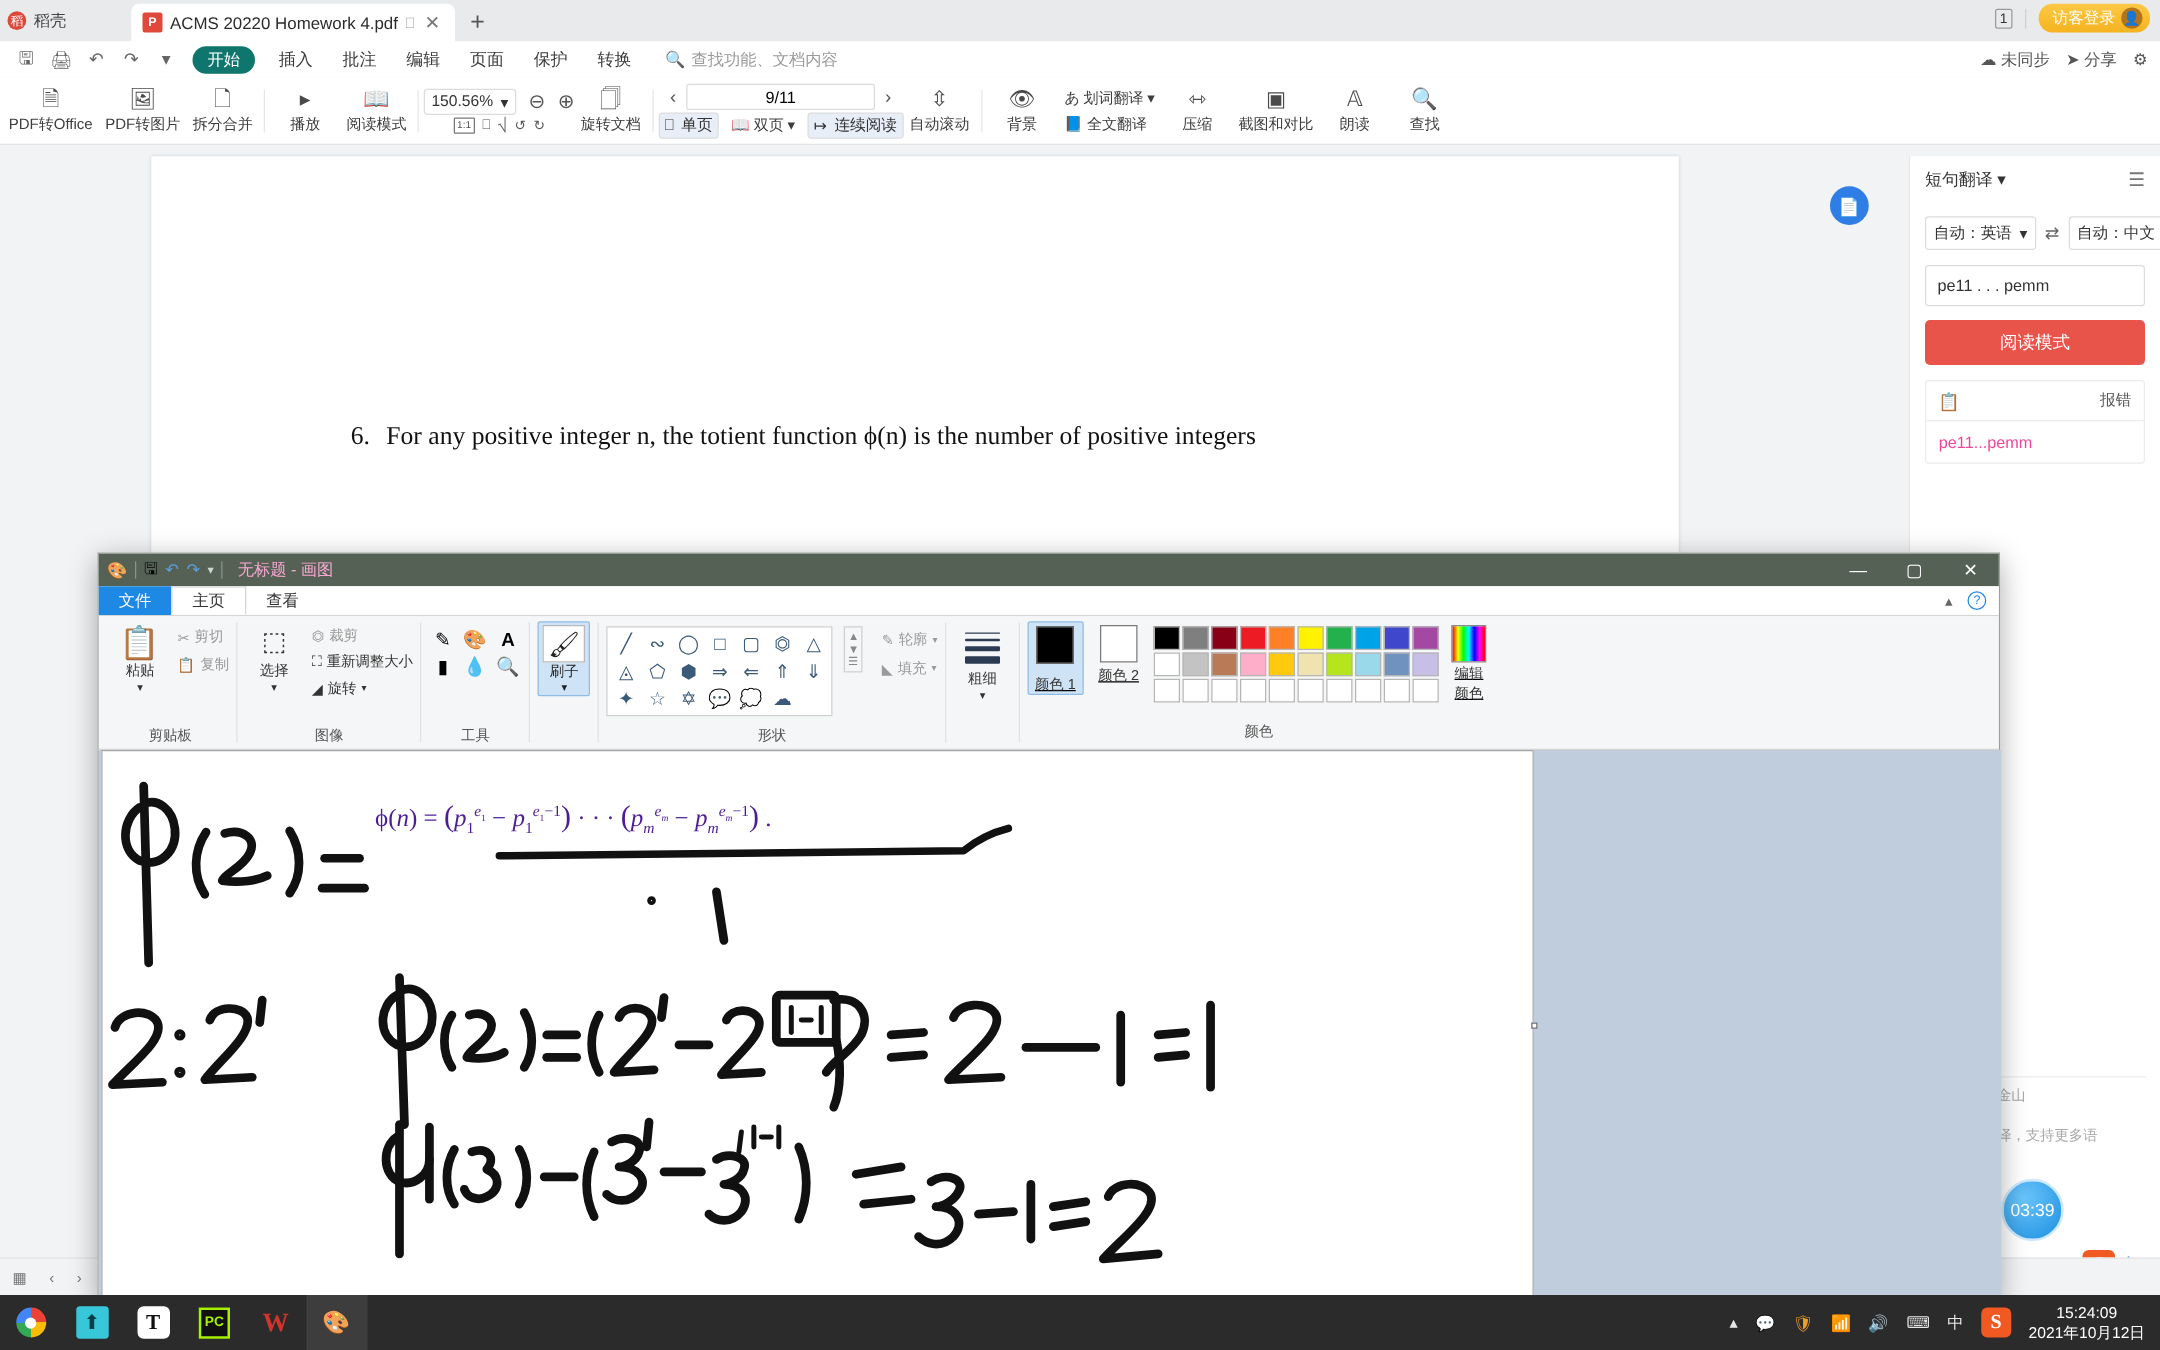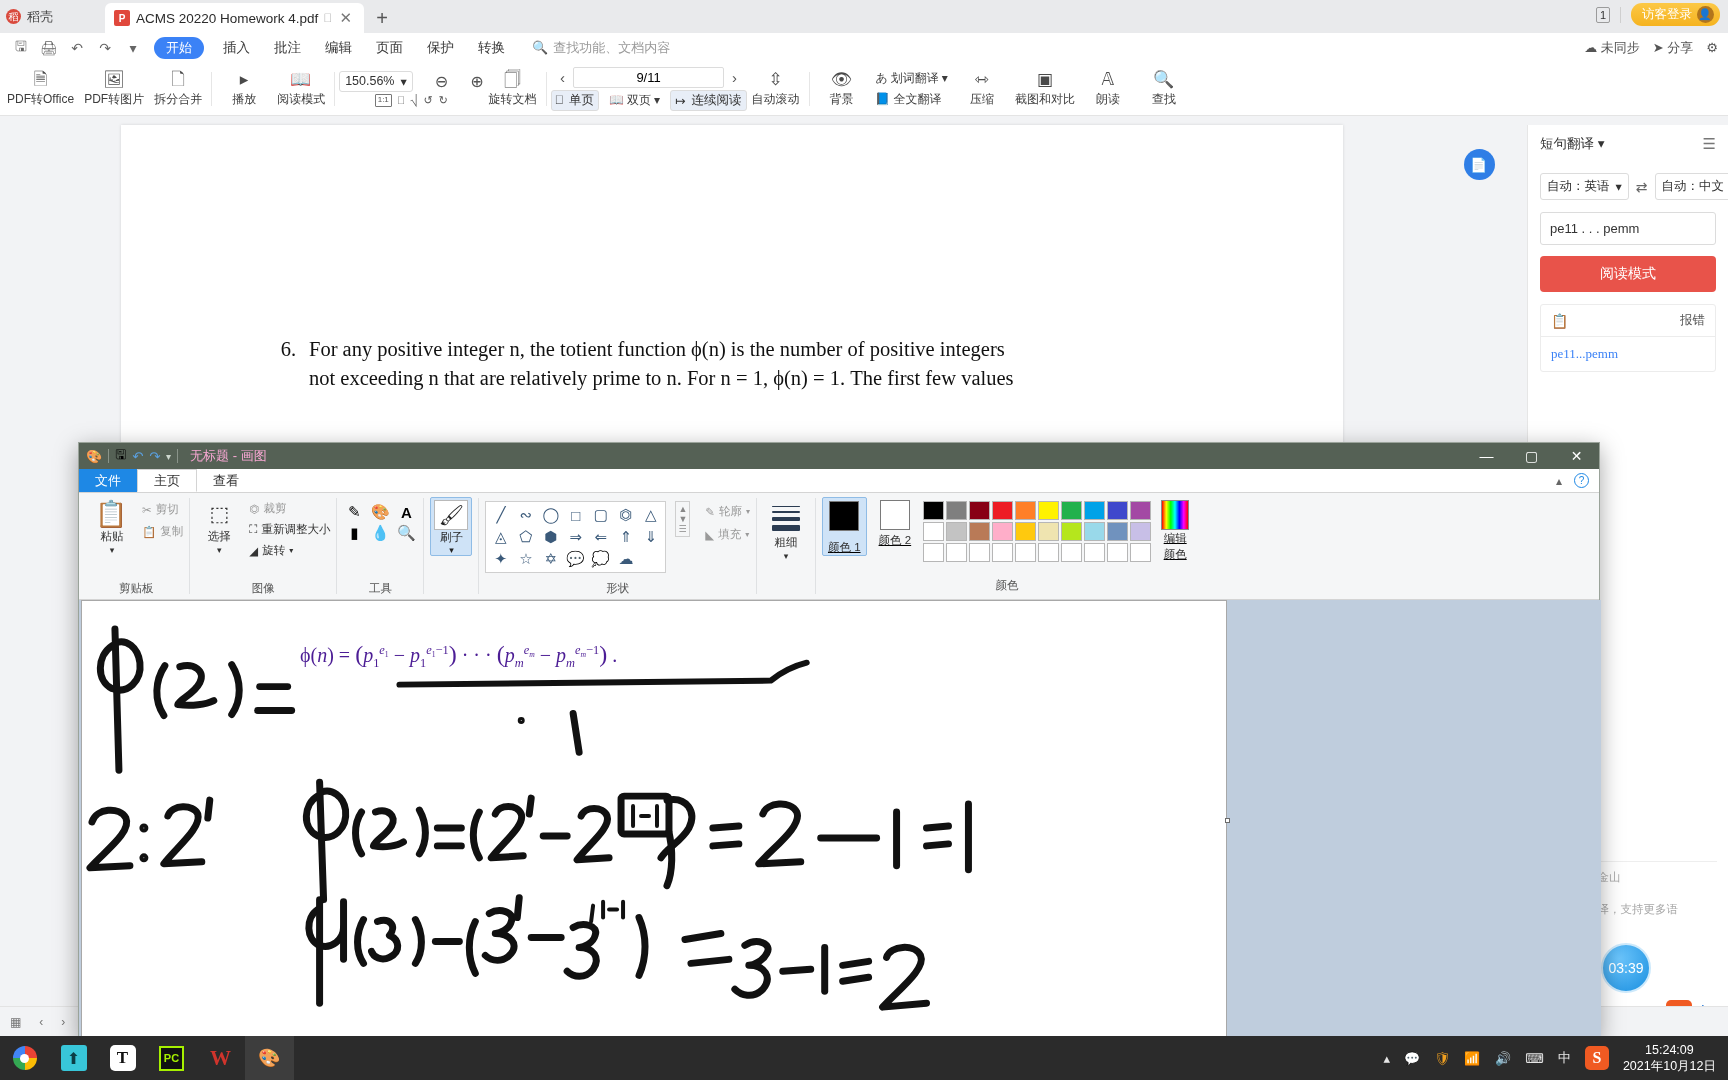--- a/index.html
+++ b/index.html
@@ -57,21 +57,21 @@
   }
 
   
   .menurow {
     position:absolute; left:0; top:33px; width:1728px; height:29px;
     background:#fff; display:flex; align-items:center; gap:2px; padding-left:8px;
     font-size:13.5px; color:#3a3a3a;
   }
   .menurow .qicon { width:26px;height:22px;display:flex;align-items:center;justify-content:center;color:#666;font-size:14px;}
   .pill {
-    background:#3b82f6; color:#fff; border-radius:11px; font-size:13px;
+    background:#0f766e; color:#fff; border-radius:11px; font-size:13px;
     padding:2px 12px; margin:0 6px;
   }
   .mi { padding:2px 11px; }
   .srch { display:flex; align-items:center; gap:5px; color:#9a9a9a; font-size:13px; margin-left:14px; }
   .menurow .right { margin-left:auto; display:flex; align-items:center; gap:13px; padding-right:10px; color:#555; font-size:13px;}
 
   
   .ribbon {
     position:absolute; left:0; top:62px; width:1728px; height:54px;
     background:#fff; border-bottom:1px solid #e4e4e4;
@@ -128,21 +128,21 @@
   .tp-input {
     margin:12px 12px 0 12px; border:1px solid #dcdcdc; border-radius:3px;
     padding:8px 9px; font-size:13px; color:#333; background:#fff;
   }
   .tp-btn {
     margin:11px 12px 0 12px; background:#e8534a; color:#fff; text-align:center;
     border-radius:4px; padding:9px 0; font-size:14px;
   }
   .tp-card { margin:12px 12px 0 12px; border:1px solid #ececec; border-radius:3px; }
   .tp-card-hd { display:flex; align-items:center; justify-content:space-between; padding:7px 10px; border-bottom:1px solid #ececec; font-size:12.5px; color:#555; }
-  .tp-card-bd { padding:9px 10px; font-size:13px; color:#3b82f6;font-family:Liberation Serif, serif; }
+  .tp-card-bd { padding:9px 10px; font-size:13px; color:#ec4899; }
   .tp-foot { position:absolute; left:0; bottom:72px; width:201px; padding:0 12px; font-size:11.5px; color:#a8a8a8; line-height:18px; }
   .tp-foot .src { border-top:1px solid #eee; padding-top:6px; }
   .tp-link { color:#3b8fe0; text-decoration:underline; }
   .timer {
     position:absolute; left:1601px; top:943px; width:50px; height:50px; border-radius:50%;
     background:radial-gradient(circle at 35% 30%, #6cc5fb, #1a8fe0);
     color:#fff; display:flex; align-items:center; justify-content:center; font-size:14px;
     border:2px solid #cde9fb;
   }
   .sogou {
@@ -327,21 +327,21 @@
     <div class="rbtn">
       <span class="gl">▸</span>
       <span>播放</span>
     </div>
     <div class="rbtn">
       <span class="gl">📖</span>
       <span>阅读模式</span>
     </div>
     <div class="rsep"></div>
     <div class="rowpair">
-      <div style="display:flex;align-items:center;gap:22px;">
+      <div style="display:flex;align-items:center;gap:10px;">
         <span class="zoombox">
           <span>150.56%</span>
           <span>▾</span>
         </span>
         <span style="font-size:16px;color:#555;">⊖</span>
         <span style="font-size:16px;color:#555;">⊕</span>
       </div>
       <div class="minirow">
         <span class="mini-ico">1:1</span>
         <span>⎕</span>
@@ -416,21 +416,20 @@
   </div>
 
   <div class="docarea">
     <div class="leftrail"></div>
     <div class="page">
       <div class="ptext">
         <div class="li">
           <div class="num">6.</div>
           <div class="body">
             <div>For any positive integer n, the totient function ϕ(n) is the number of positive integers</div>
-            <div>not exceeding n that are relatively prime to n. For n = 1, ϕ(n) = 1. The first few values</div>
           </div>
         </div>
       </div>
     </div>
     <div class="fab">📄</div>
   </div>
 
   <div class="tpanel">
     <div class="tp-head">
       <span class="tp-title">

